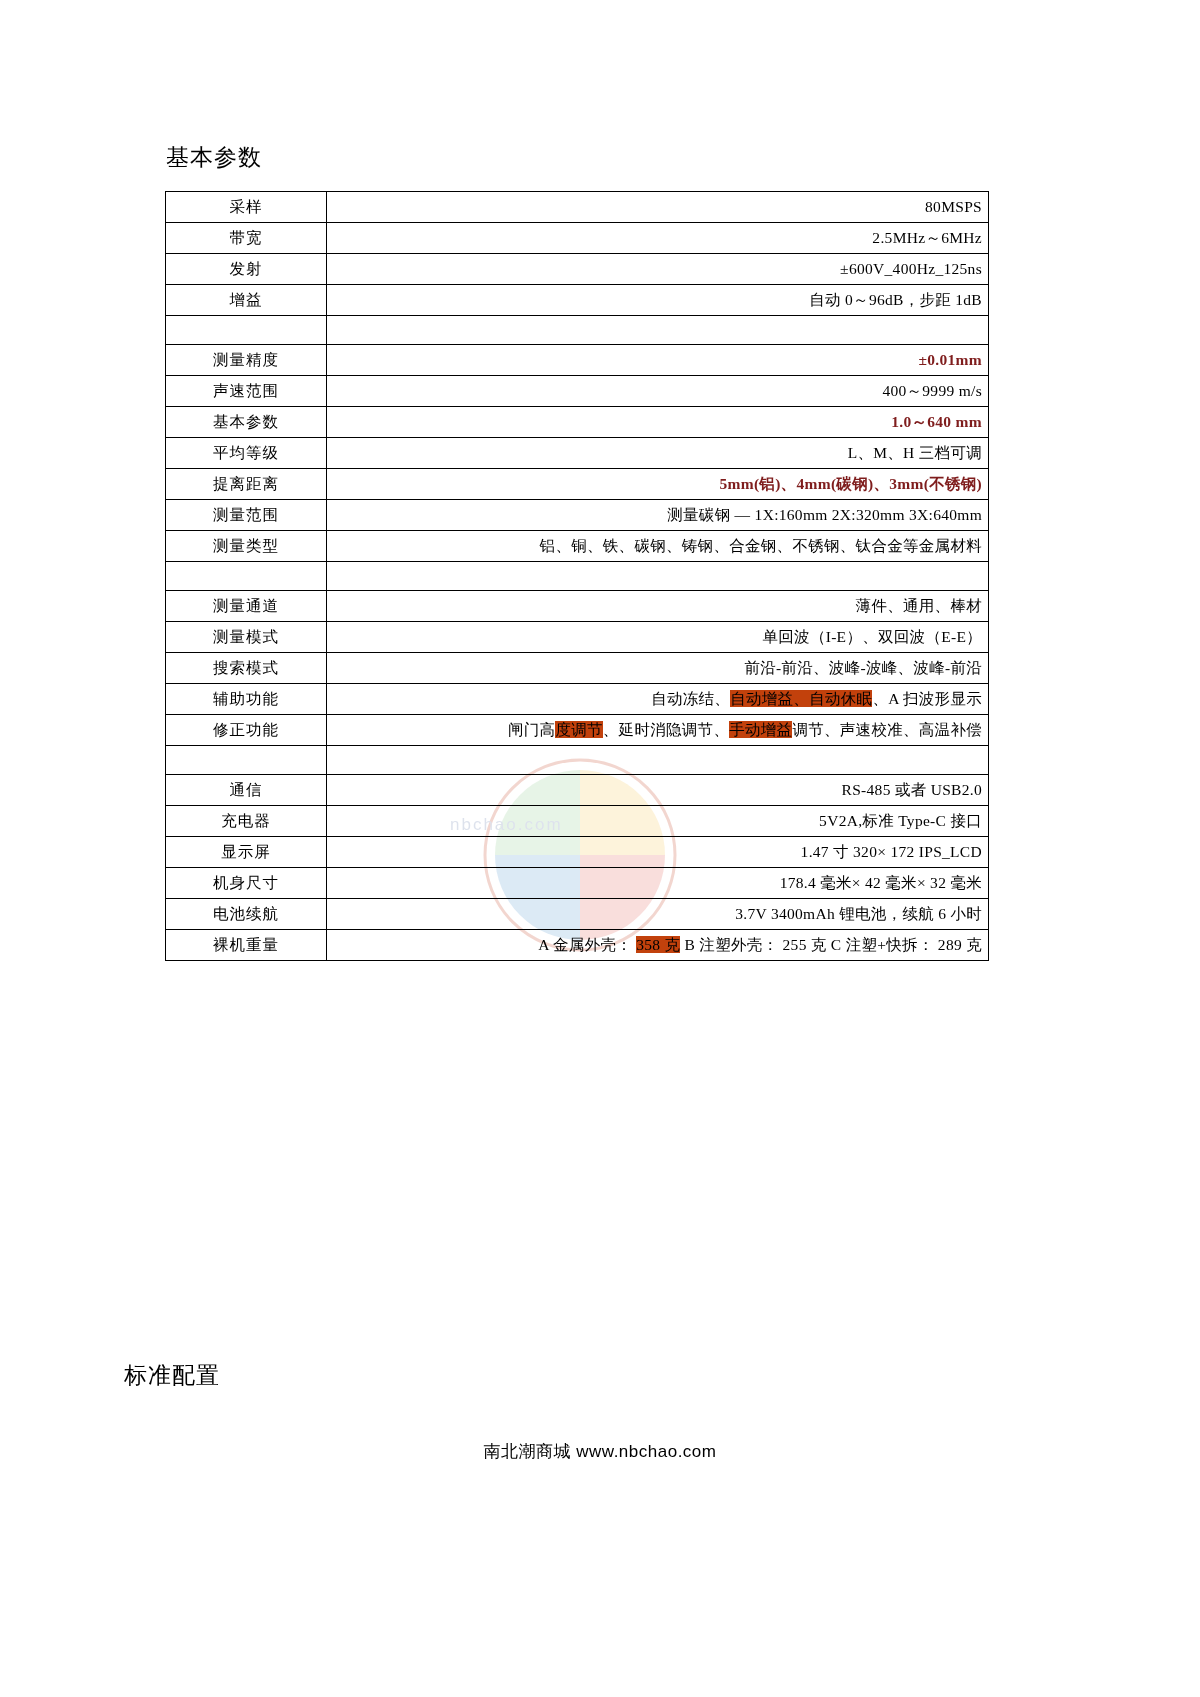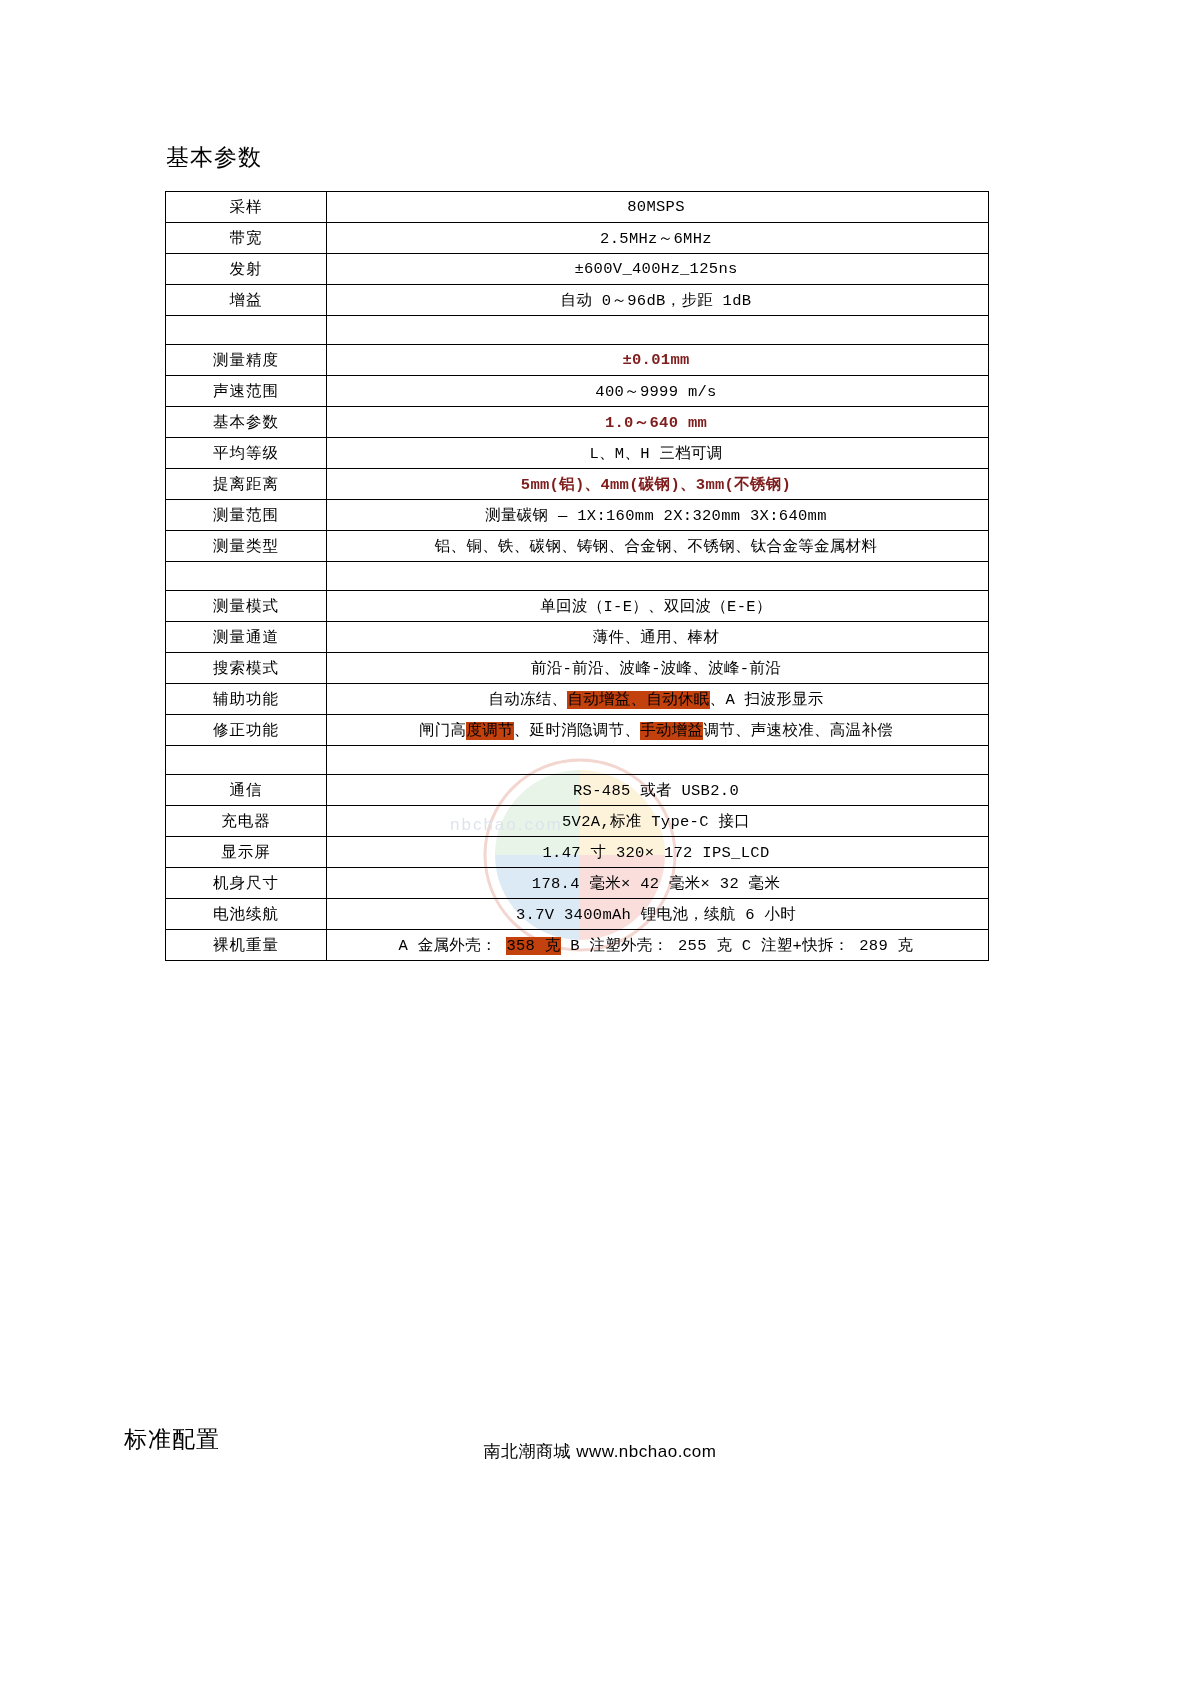--- a/index.html
+++ b/index.html
@@ -52,45 +52,45 @@
 
   h1.section-title {
     position: absolute;
     margin: 0;
     font-size: 23px;
     font-weight: normal;
     font-family: "DejaVu Sans", "Liberation Sans", sans-serif;
     letter-spacing: 1px;
   }
   #title-basic { left: 166px; top: 142px; }
-  #title-standard { left: 124px; top: 1424px; }
+  #title-standard { left: 124px; top: 1360px; }
 
   table.spec {
     position: absolute;
     left: 165px;
     top: 191px;
     width: 824px;
     border-collapse: collapse;
     table-layout: fixed;
   }
   table.spec td {
     border: 1px solid #000000;
     height: 30px;
     padding: 0 6px;
     font-size: 15.5px;
     vertical-align: middle;
-    font-family: Liberation Mono, monospace;
+    font-family: Liberation Serif, serif;
   }
   table.spec td.label {
     width: 148px;
     text-align: center;
     letter-spacing: 1px;
   }
   table.spec td.value {
-    text-align: center;
+    text-align: right;
     padding-left: 3px;
     letter-spacing: 0.3px;
   }
   tr.spacer td { height: 28px; }
   .redb { color: #7f1d1d; font-weight: bold; }
   .hl { background: #c2410c; }
   .mono { font-family: "Liberation Mono", monospace; }
 
   .footer {
     position: absolute;
@@ -168,26 +168,26 @@
       </tr>
       <tr>
         <td class="label">测量类型</td>
         <td class="value">铝、铜、铁、碳钢、铸钢、合金钢、不锈钢、钛合金等金属材料</td>
       </tr>
       <tr class="spacer">
         <td class="label"></td>
         <td class="value"></td>
       </tr>
       <tr>
+        <td class="label">测量通道</td>
+        <td class="value">薄件、通用、棒材</td>
+      </tr>
+      <tr>
         <td class="label">测量模式</td>
         <td class="value">单回波（I-E）、双回波（E-E）</td>
-      </tr>
-      <tr>
-        <td class="label">测量通道</td>
-        <td class="value">薄件、通用、棒材</td>
       </tr>
       <tr>
         <td class="label">搜索模式</td>
         <td class="value">前沿-前沿、波峰-波峰、波峰-前沿</td>
       </tr>
       <tr>
         <td class="label">辅助功能</td>
         <td class="value">自动冻结、<span class="hl">自动增益、自动休眠</span>、A 扫波形显示</td>
       </tr>
       <tr>

